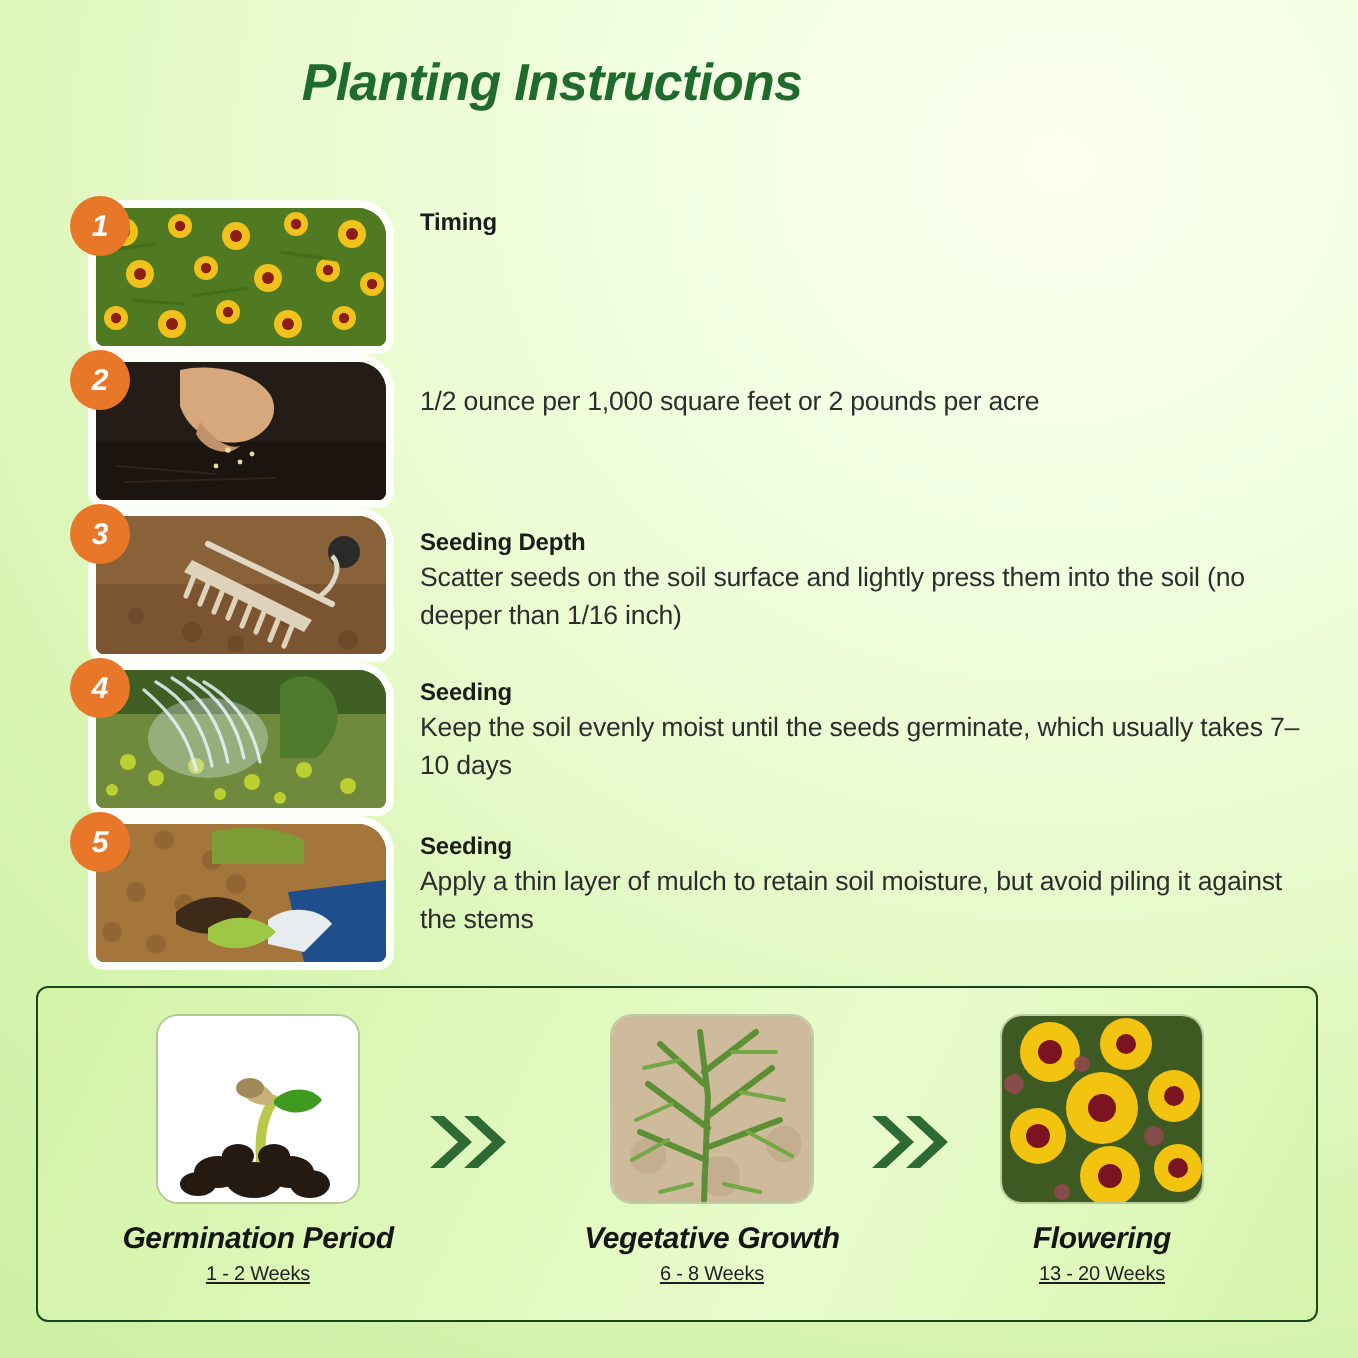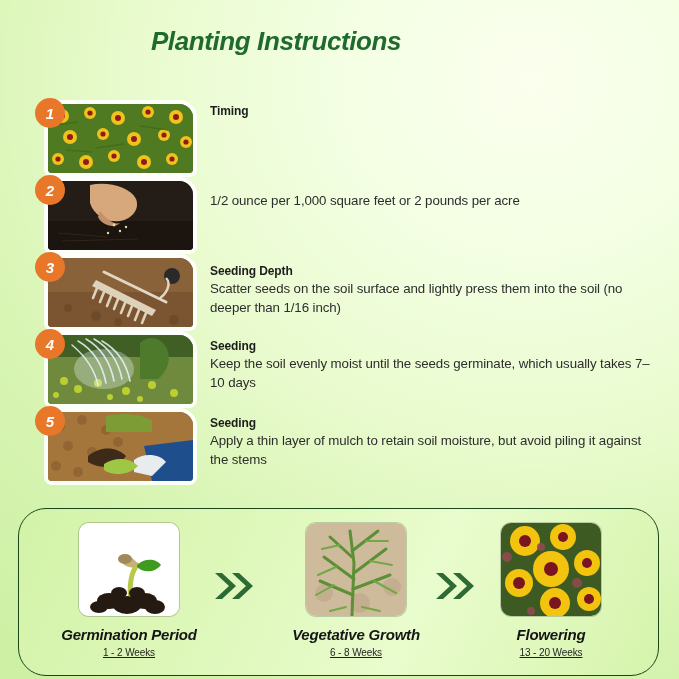--- a/index.html
+++ b/index.html
@@ -61,24 +61,23 @@
   .s5 .step-text{top:320px;}
   .s1 .thumb-wrap{top:8px;}
   .s2 .thumb-wrap{top:85px;}
   .s3 .thumb-wrap{top:162px;}
   .s4 .thumb-wrap{top:239px;}
   .s5 .thumb-wrap{top:316px;}
   .step{height:0;}
   
   .timeline{
     position:absolute;left:18px;top:493px;width:641px;height:168px;
-    border:1.6px solid #19471b;border-radius:28px;
+    border:1.6px solid #19471b;border-radius:6px;
     box-sizing:border-box;
     background:linear-gradient(115deg,#d3f3a8 0%,#ddf7b8 30%,#e9fccd 62%,#d6f4ac 100%);
-    margin-top:15px;
   }
   .stage{position:absolute;top:14px;width:170px;text-align:center;}
   .stage-img{
     width:100px;height:93px;margin:0 auto;
     border-radius:10px;overflow:hidden;
     box-shadow:0 0 0 1px rgba(0,0,0,.18);
     background:#fff;
   }
   .stage-img svg{display:block;width:100px;height:93px;}
   .stage-name{

